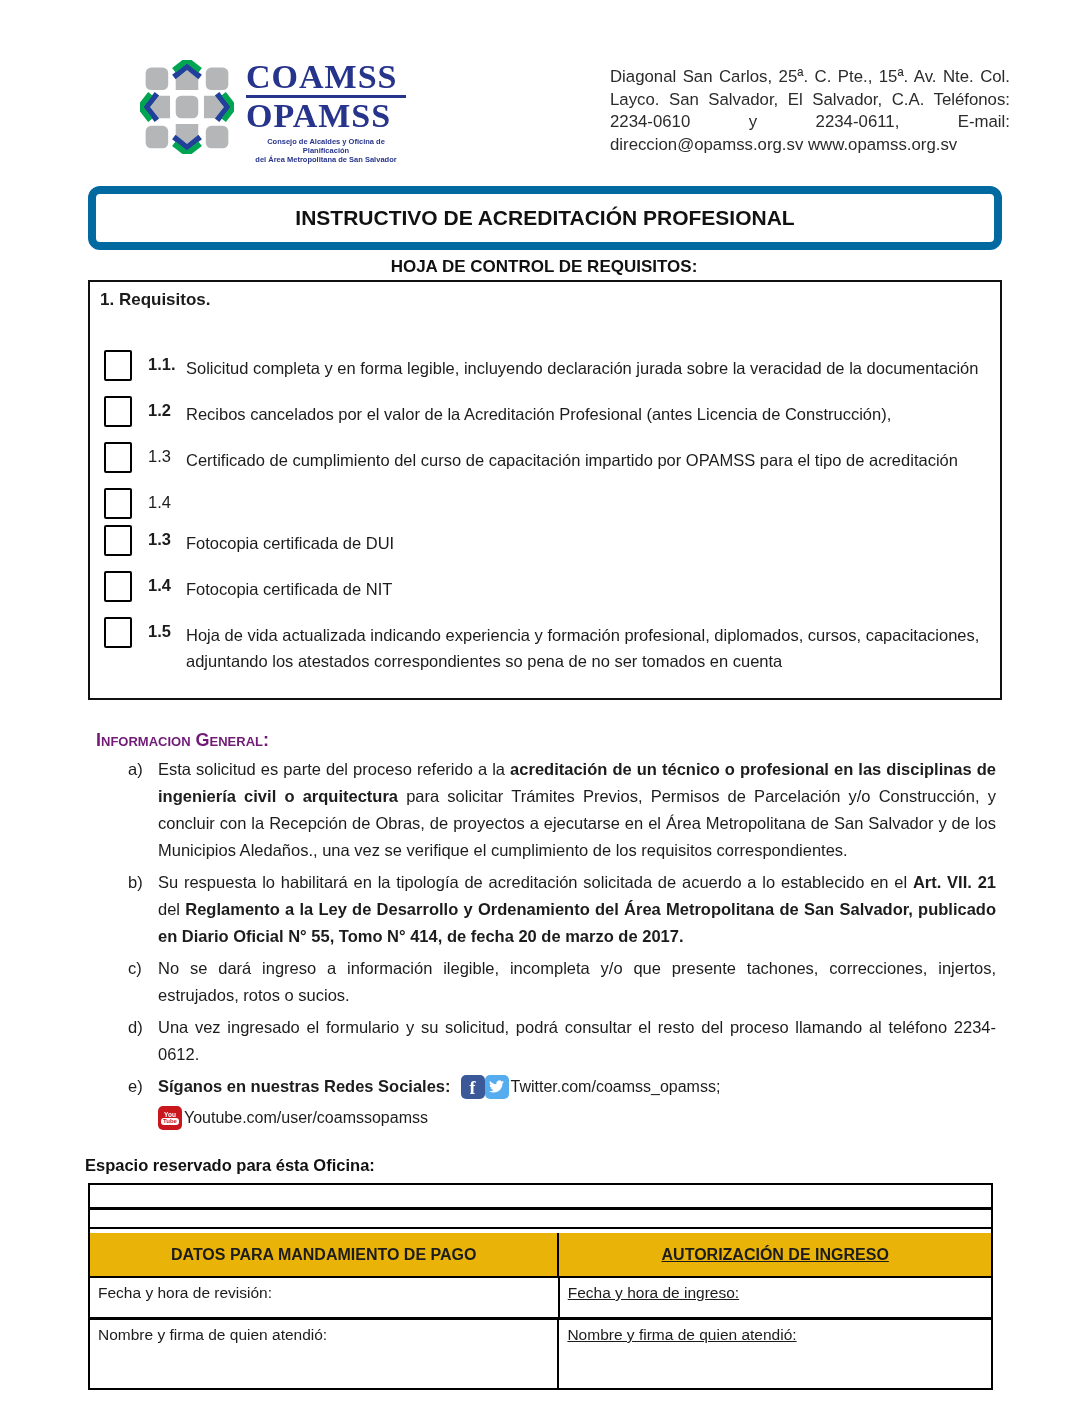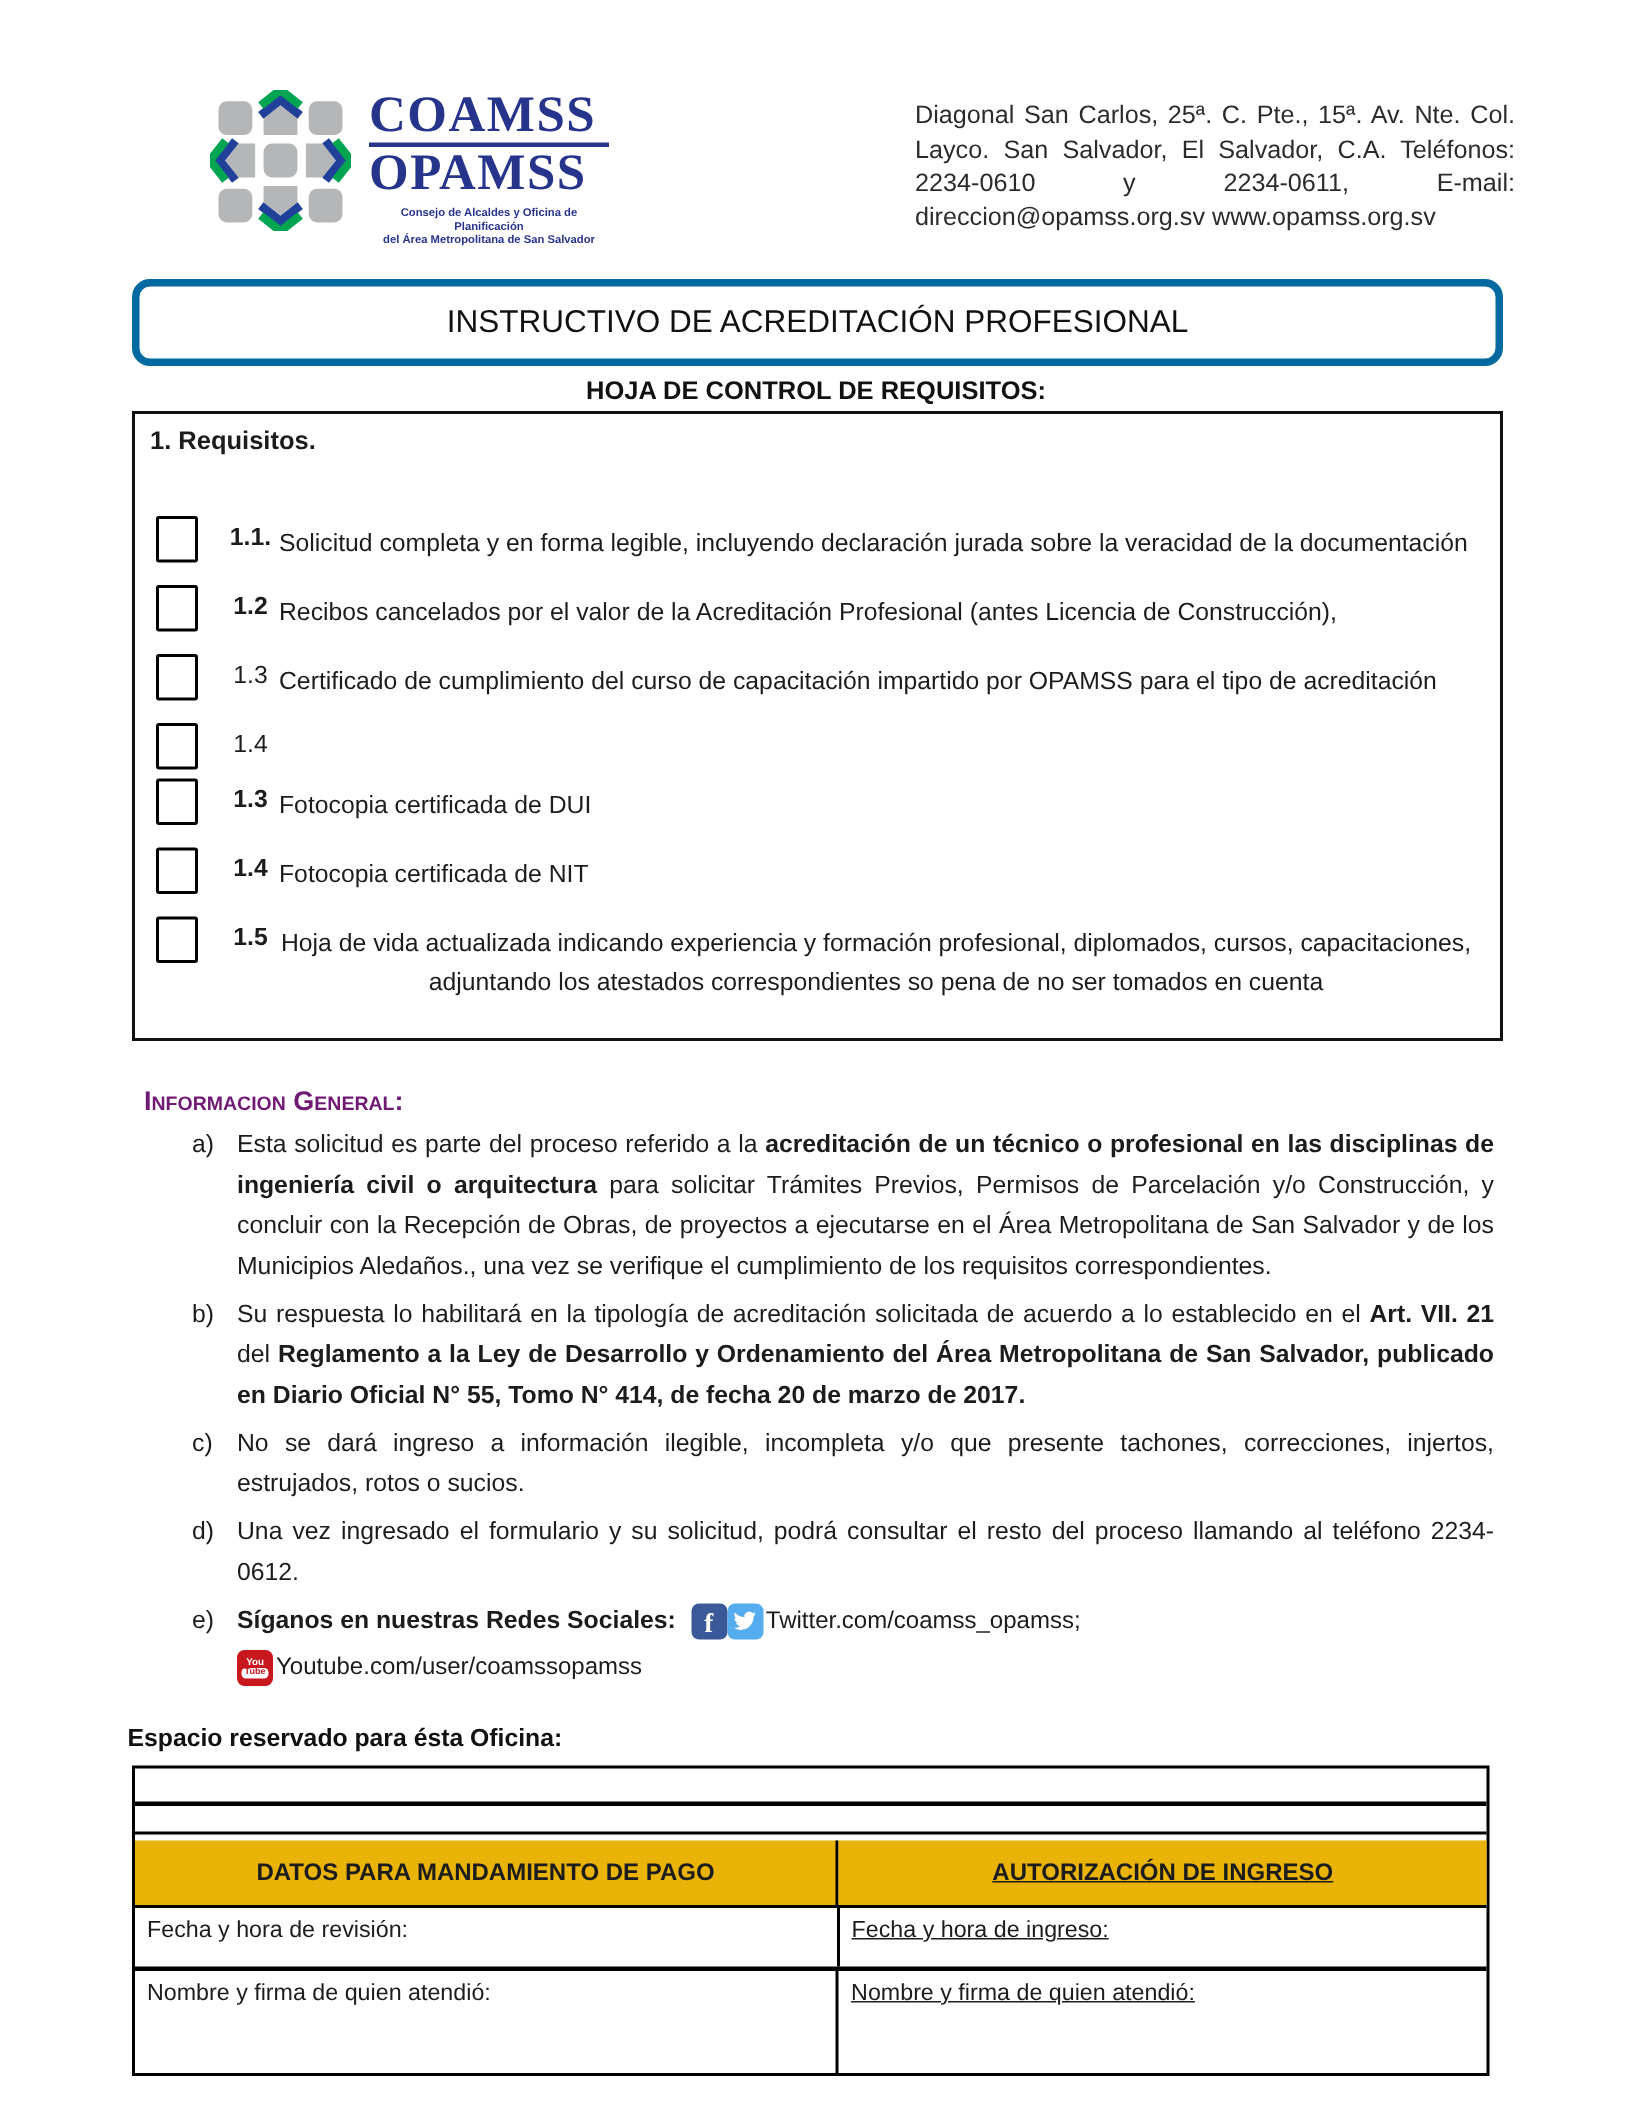--- a/index.html
+++ b/index.html
@@ -14,31 +14,31 @@
   .logo-text{padding-top:0px;color:#27348b;font-family:"Liberation Serif", serif;}
   .logo-line1{font-size:34px;font-weight:bold;letter-spacing:1px;line-height:34px;
               border-bottom:3px solid #27348b;padding-bottom:1px;}
   .logo-line2{font-size:34px;font-weight:bold;letter-spacing:1px;line-height:36px;}
   .logo-tagline{font-family:"Liberation Sans", sans-serif;font-size:7.5px;font-weight:bold;
                 line-height:9px;margin-top:3px;width:160px;text-align:center;}
   .address{width:400px;margin-top:6px;font-size:16.8px;line-height:22.5px;
            text-align:justify;color:#2b2b2b;}
 
   
-  .title-box{margin:22px 86px 0 88px;height:48px;border:5px solid #0369a1;border-radius:12px;
+  .title-box{margin:22px 86px 0 88px;height:48px;border:8px solid #0369a1;border-radius:12px;
              display:flex;align-items:center;justify-content:center;
-             font-size:21px;font-weight:normal;color:#111;}
+             font-size:21px;font-weight:bold;color:#111;}
   .subtitle{margin-top:7px;text-align:center;font-weight:bold;font-size:17px;color:#111;}
 
   
   .req-box{margin:3px 86px 0 88px;border:2px solid #111;height:420px;box-sizing:border-box;
            padding:8px 14px 0 8px;}
   .req-heading{font-size:17px;font-weight:bold;padding-left:2px;}
   .req-items{margin-top:40px;}
-  .req-item{display:flex;margin:0 0 15px 6px;text-align:center;}
+  .req-item{display:flex;margin:0 0 15px 6px;}
   .req-item.tight{margin-bottom:6px;}
   .cb{width:24px;height:27px;border:2px solid #000;border-radius:2px;flex:none;background:#fff;}
   .req-num{flex:none;width:38px;padding-left:16px;padding-top:5px;font-size:16.5px;}
   .req-txt{padding-top:5px;font-size:16.5px;line-height:26px;padding-right:4px;}
 
   
   .info{margin:30px 92px 0 96px;}
   .info-heading{font-size:18px;font-weight:bold;font-variant:small-caps;color:#701a75;}
   .info-item{display:flex;margin-top:5px;}
   .info-label{flex:none;width:30px;margin-left:32px;font-size:16.5px;line-height:27px;}

